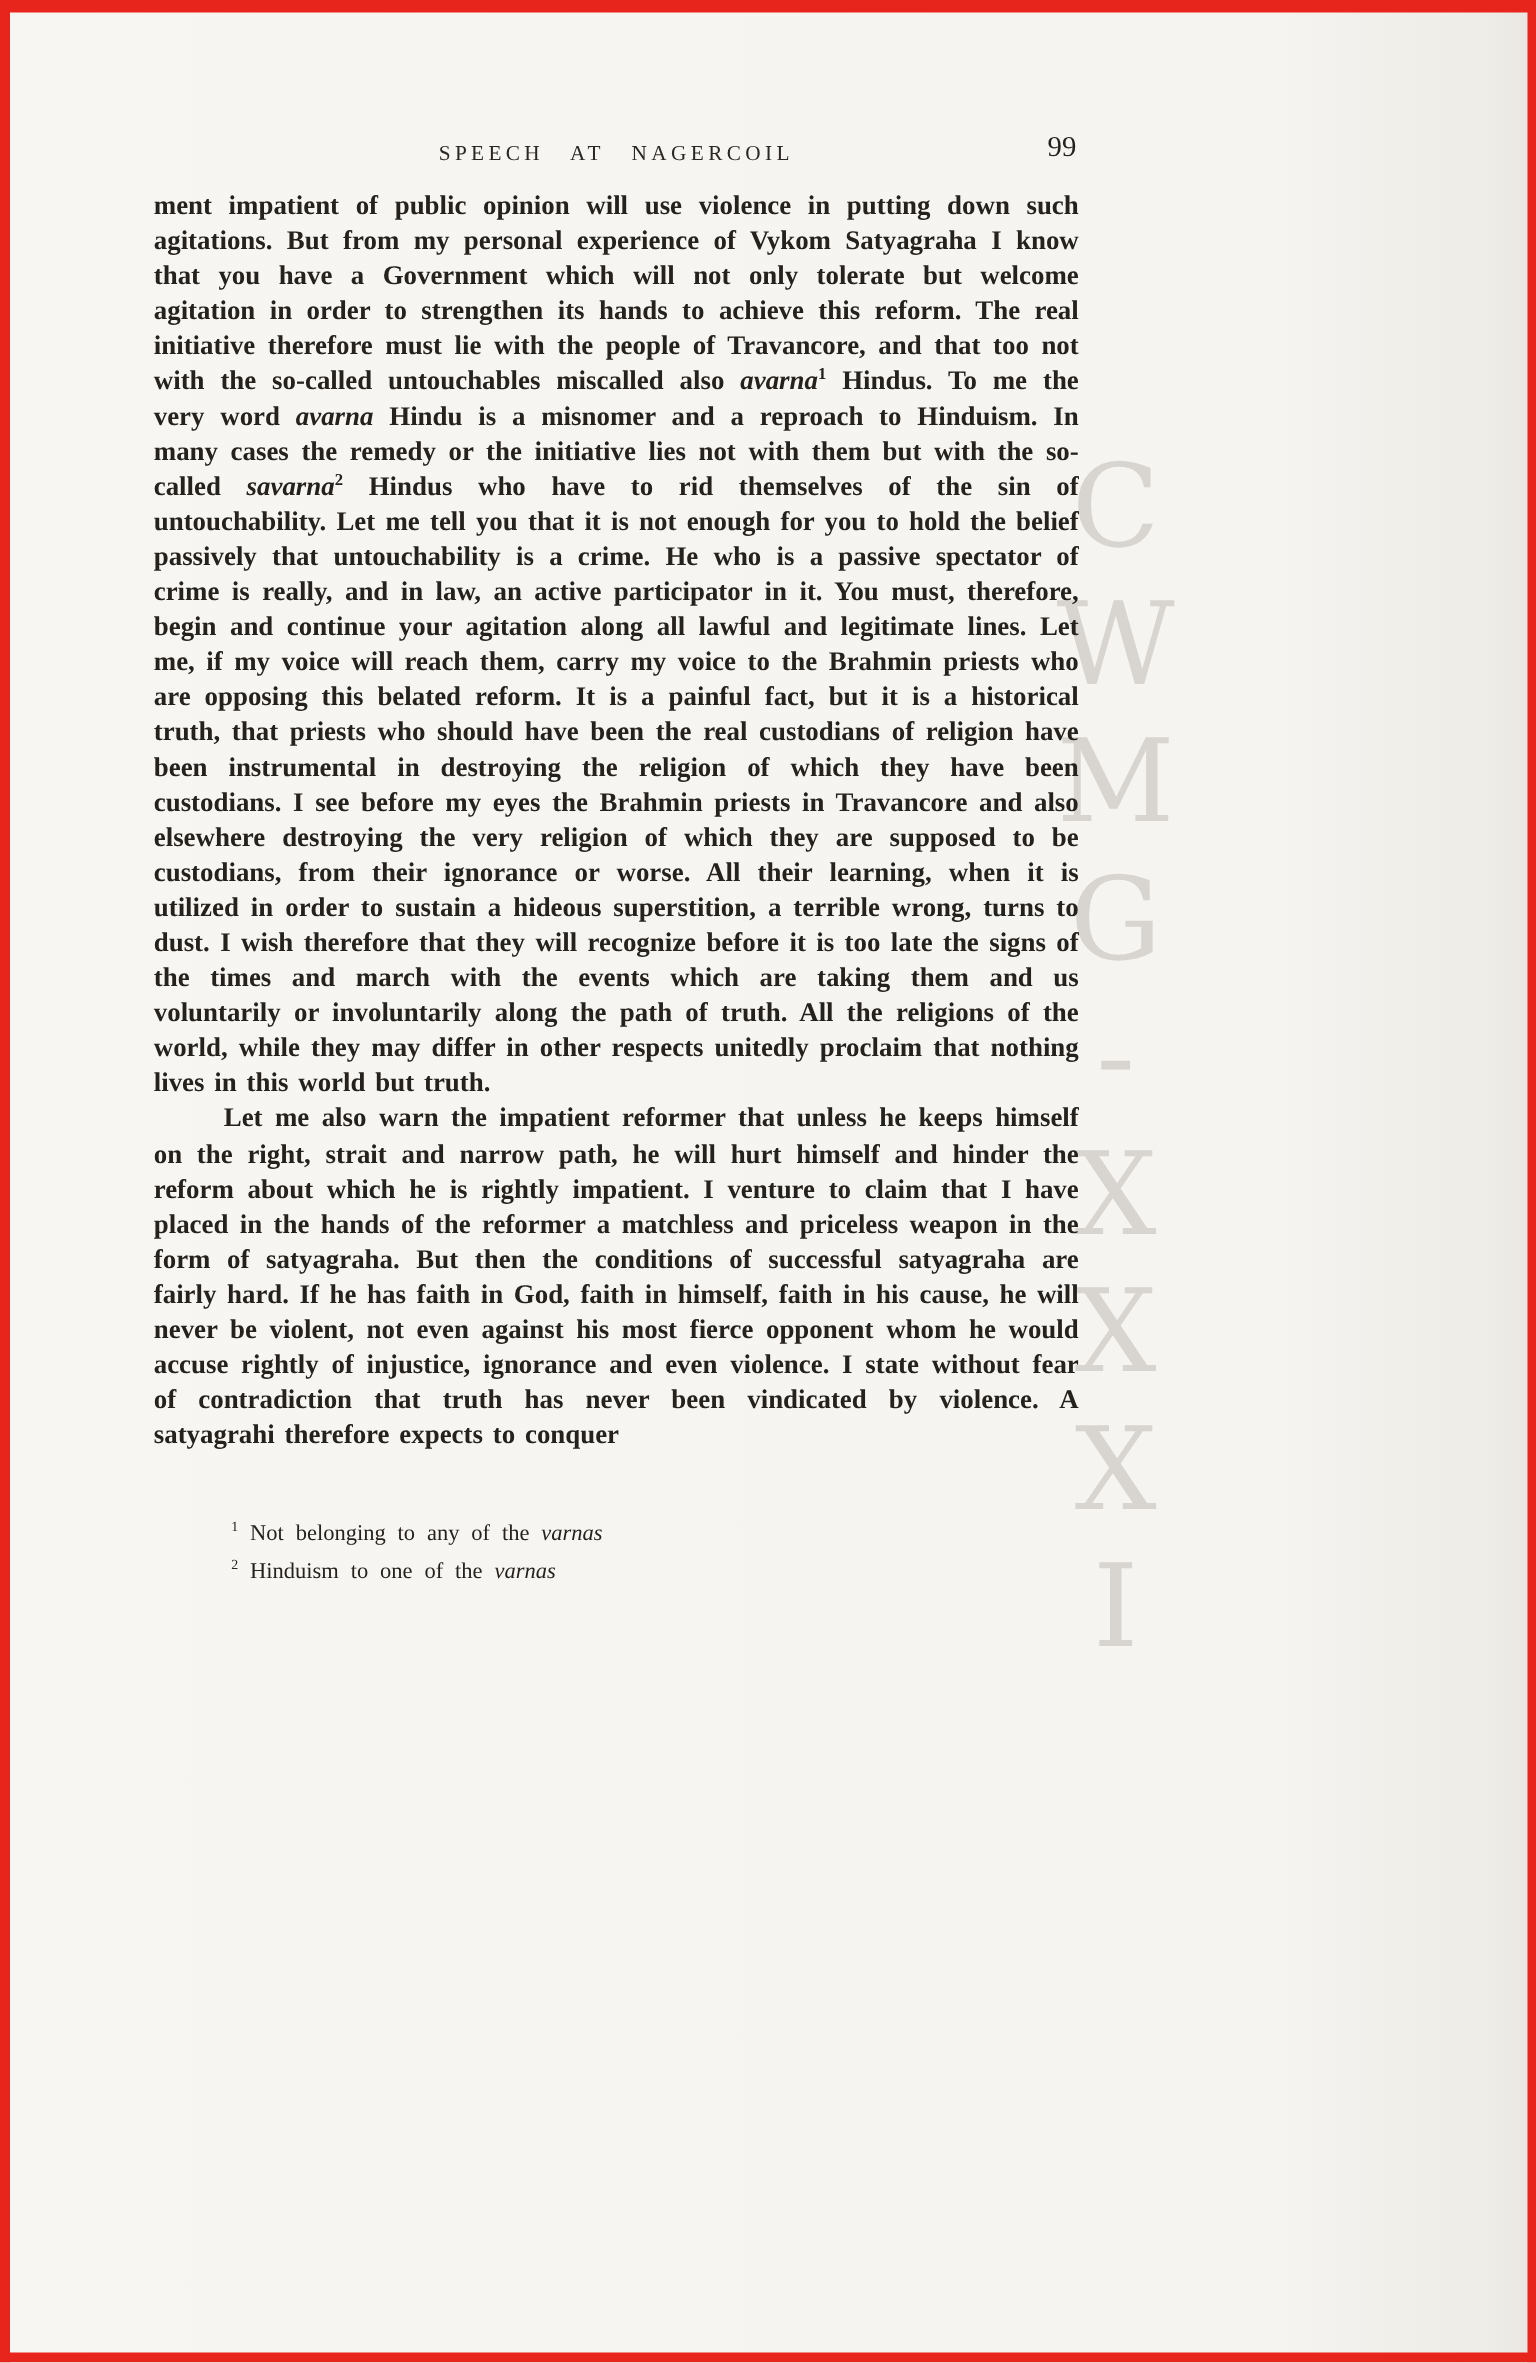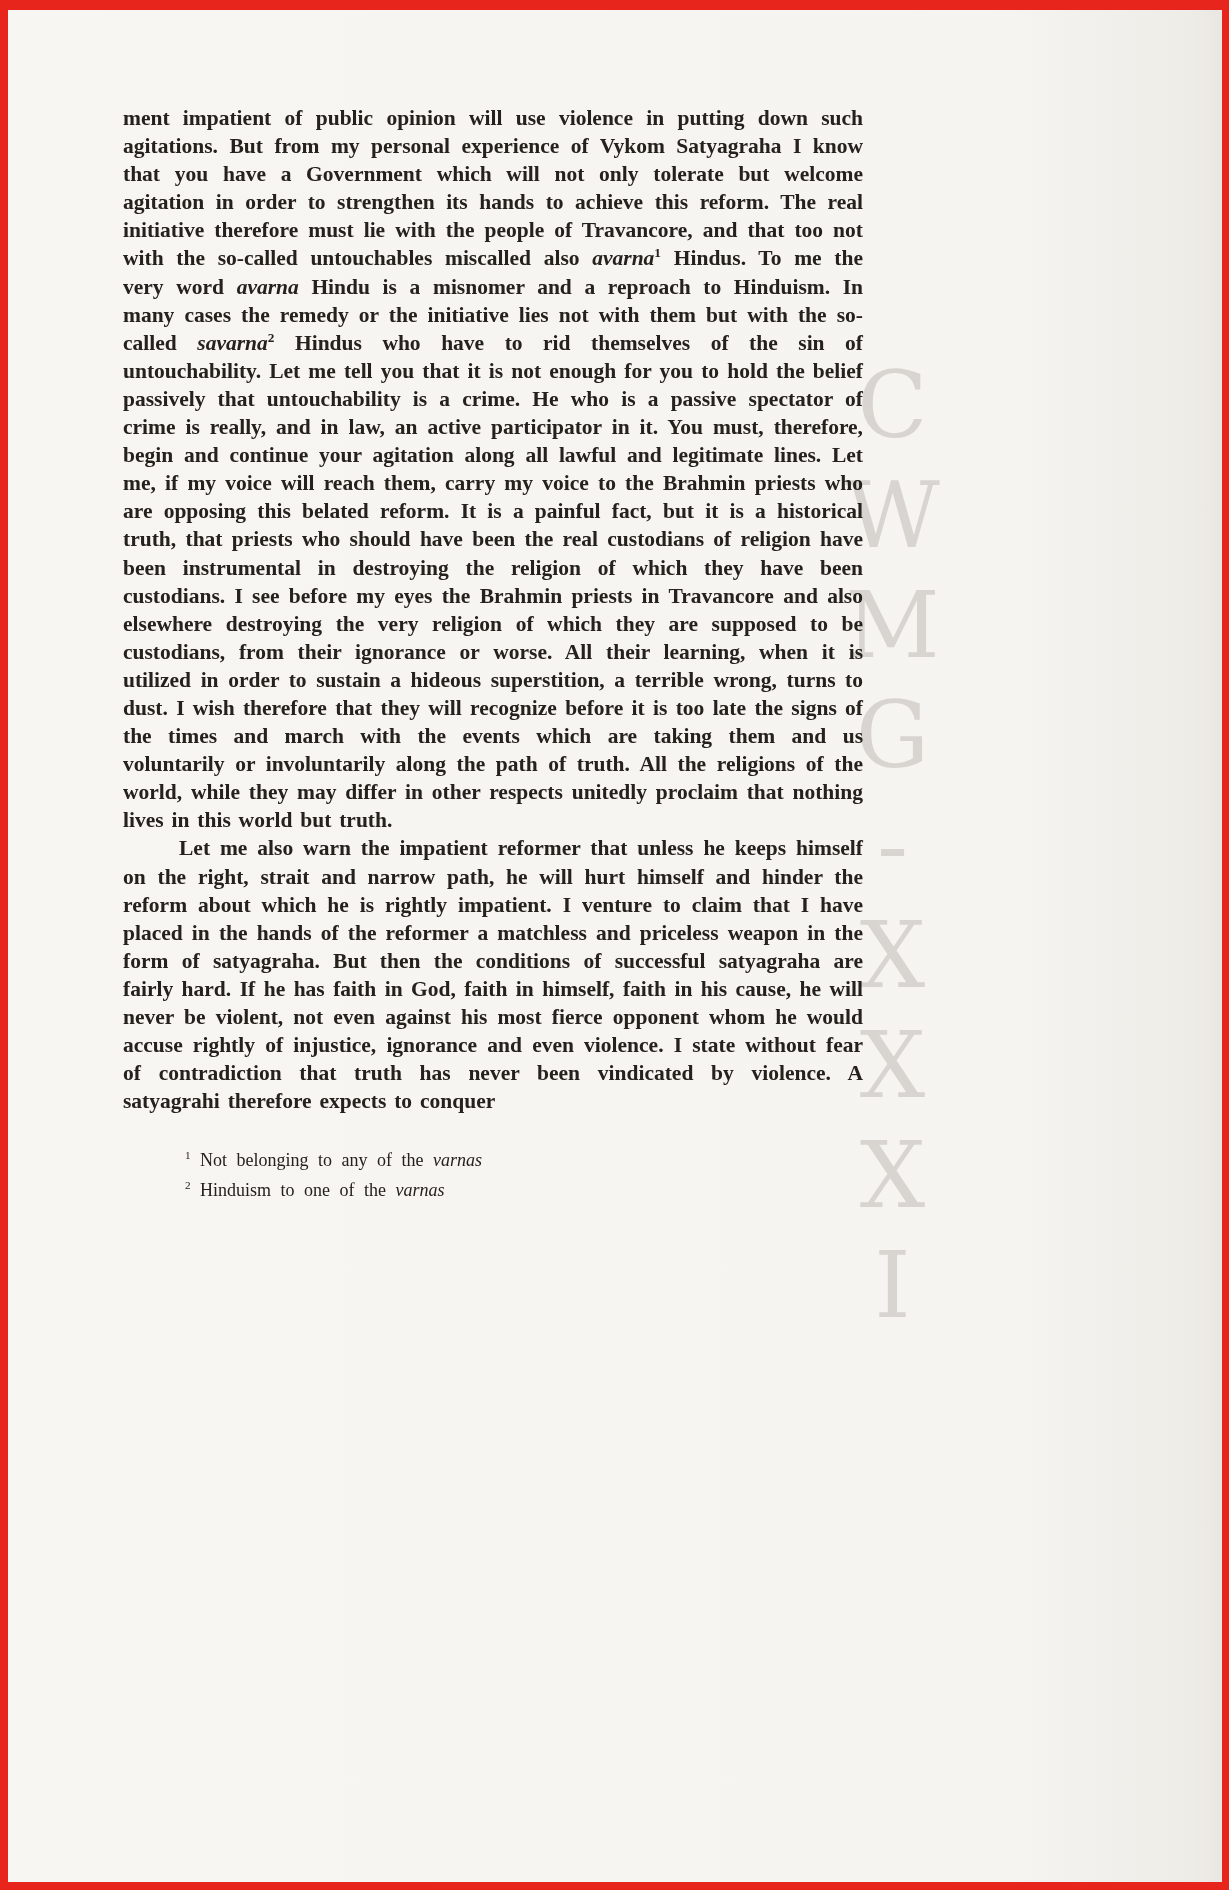--- a/index.html
+++ b/index.html
@@ -80,37 +80,41 @@
   .body-text p.indent {
     text-indent: 56px;
   }
   .i { font-style: italic; }
   sup {
     font-size: 0.62em;
     vertical-align: super;
     line-height: 0;
   }
   .footnotes {
-    margin-top: 30px;
+    margin-top: 50px;
     padding-left: 62px;
     font-size: 18px;
     line-height: 30px;
     word-spacing: 5px;
   }
   .footnote { margin: 0; }
 </style>
 </head>
 <body>
 
 <div class="page">
 
   <div class="watermark" style="color: rgb(216, 213, 209);">CWMG-XXXI</div>
 
   <div class="content">
 
+    <div class="header">
+      <div class="title">SPEECH AT NAGERCOIL</div>
+      <div class="pagenum">99</div>
+    </div>
 
     <div class="body-text">
         <p><span>ment impatient of public opinion will use violence in putting down such agitations. But from my personal experience of Vykom Satyagraha I know that you have a Government which will not only tolerate but welcome agitation in order to strengthen its hands to achieve this reform. The real initiative therefore must lie with the people of Travancore, and that too not with the so-called untouchables miscalled also </span><span class="i">avarna</span><sup>1</sup><span> Hindus. To me the very word </span><span class="i">avarna</span><span> Hindu is a misnomer and a reproach to Hinduism. In many cases the remedy or the initiative lies not with them but with the so-called </span><span class="i">savarna</span><sup>2</sup><span> Hindus who have to rid themselves of the sin of untouchability. Let me tell you that it is not enough for you to hold the belief passively that untouchability is a crime. He who is a passive spectator of crime is really, and in law, an active participator in it. You must, therefore, begin and continue your agitation along all lawful and legitimate lines. Let me, if my voice will reach them, carry my voice to the Brahmin priests who are opposing this belated reform. It is a painful fact, but it is a historical truth, that priests who should have been the real custodians of religion have been instrumental in destroying the religion of which they have been custodians. I see before my eyes the Brahmin priests in Travancore and also elsewhere destroying the very religion of which they are supposed to be custodians, from their ignorance or worse. All their learning, when it is utilized in order to sustain a hideous superstition, a terrible wrong, turns to dust. I wish therefore that they will recognize before it is too late the signs of the times and march with the events which are taking them and us voluntarily or involuntarily along the path of truth. All the religions of the world, while they may differ in other respects unitedly proclaim that nothing lives in this world but truth.</span></p>
         <p class="indent"><span>Let me also warn the impatient reformer that unless he keeps himself on the right, strait and narrow path, he will hurt himself and hinder the reform about which he is rightly impatient. I venture to claim that I have placed in the hands of the reformer a matchless and priceless weapon in the form of satyagraha. But then the conditions of successful satyagraha are fairly hard. If he has faith in God, faith in himself, faith in his cause, he will never be violent, not even against his most fierce opponent whom he would accuse rightly of injustice, ignorance and even violence. I state without fear of contradiction that truth has never been vindicated by violence. A satyagrahi therefore expects to conquer</span></p>
       </div>
 
     <div class="footnotes">
         <div class="footnote"><sup>1</sup><span> Not belonging to any of the </span><span class="i">varnas</span></div>
         <div class="footnote"><sup>2</sup><span> Hinduism to one of the </span><span class="i">varnas</span></div>
       </div>

